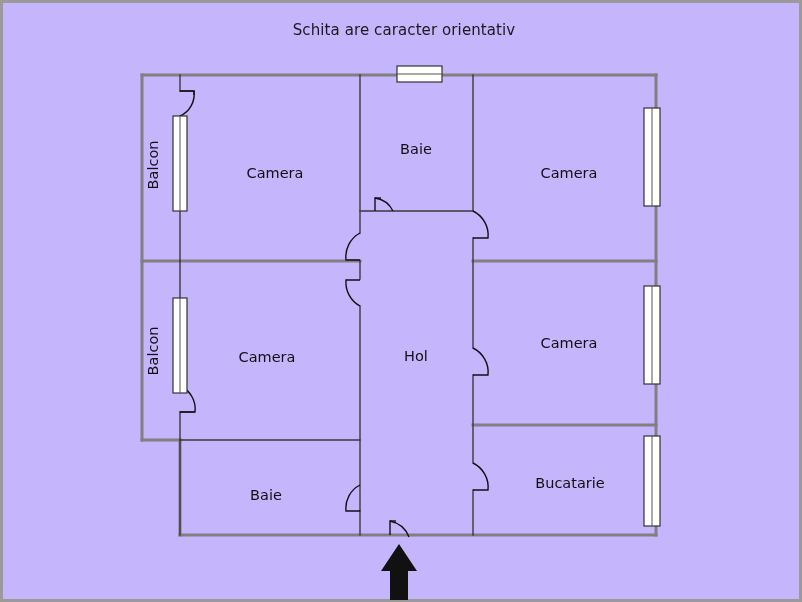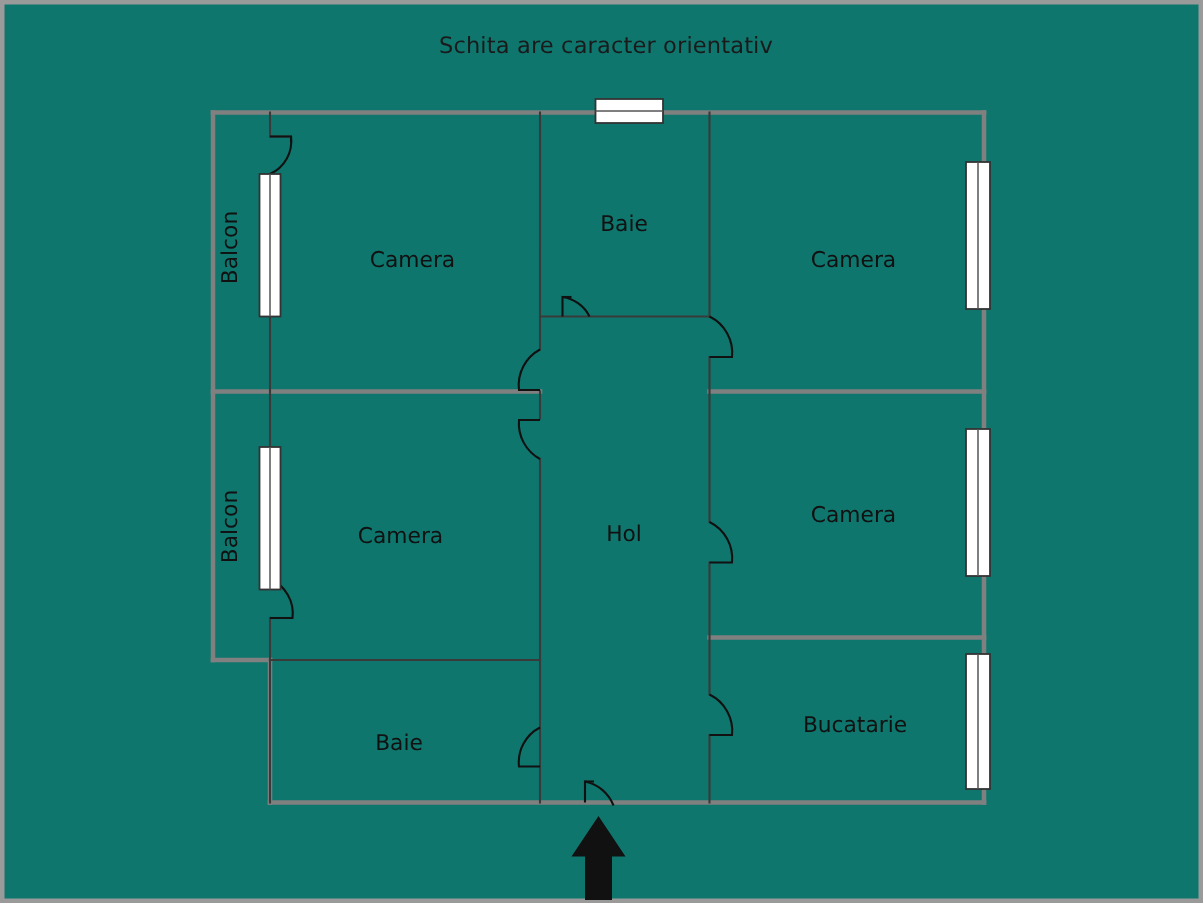--- a/index.html
+++ b/index.html
@@ -14,21 +14,21 @@
     overflow: hidden;
     position: relative;
   }
   #page {
     position: absolute;
     left: 0; top: 0;
     width: 802px;
     height: 602px;
     box-sizing: border-box;
     border: 3px solid #9a9a9a;
-    background: #0f766e;
+    background: #c4b5fd;
   }
   #title {
     position: absolute;
     left: 0;
     top: 18px;
     width: 802px;
     text-align: center;
     font-size: 15px;
     color: #1a1a1a;
     letter-spacing: 0.1px;

